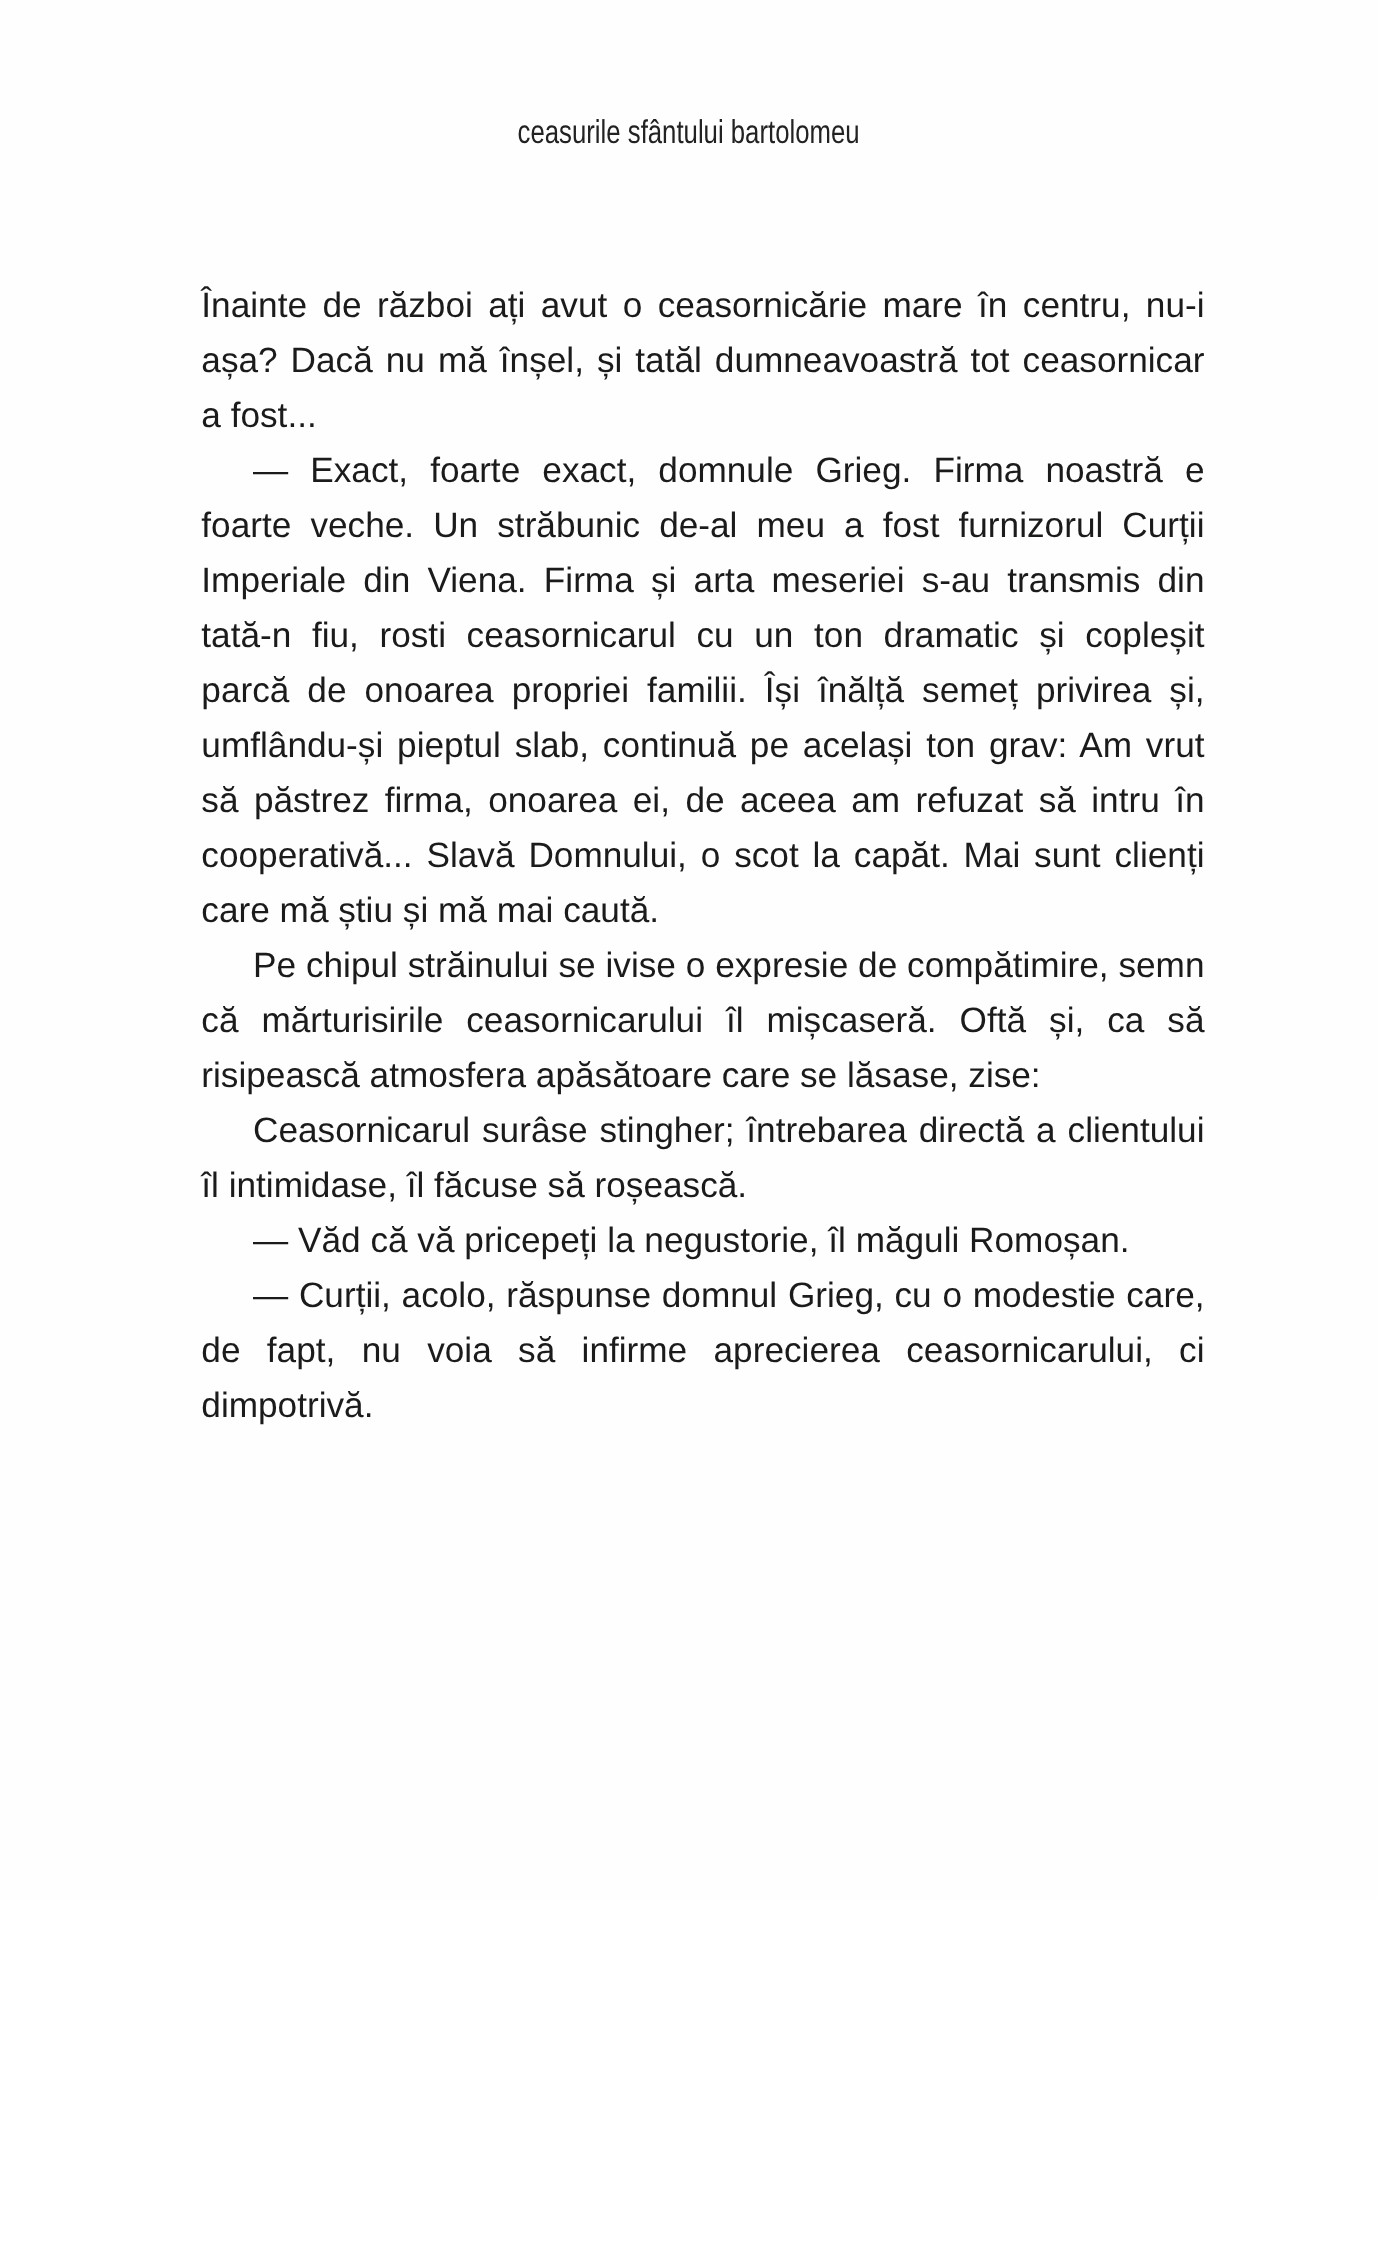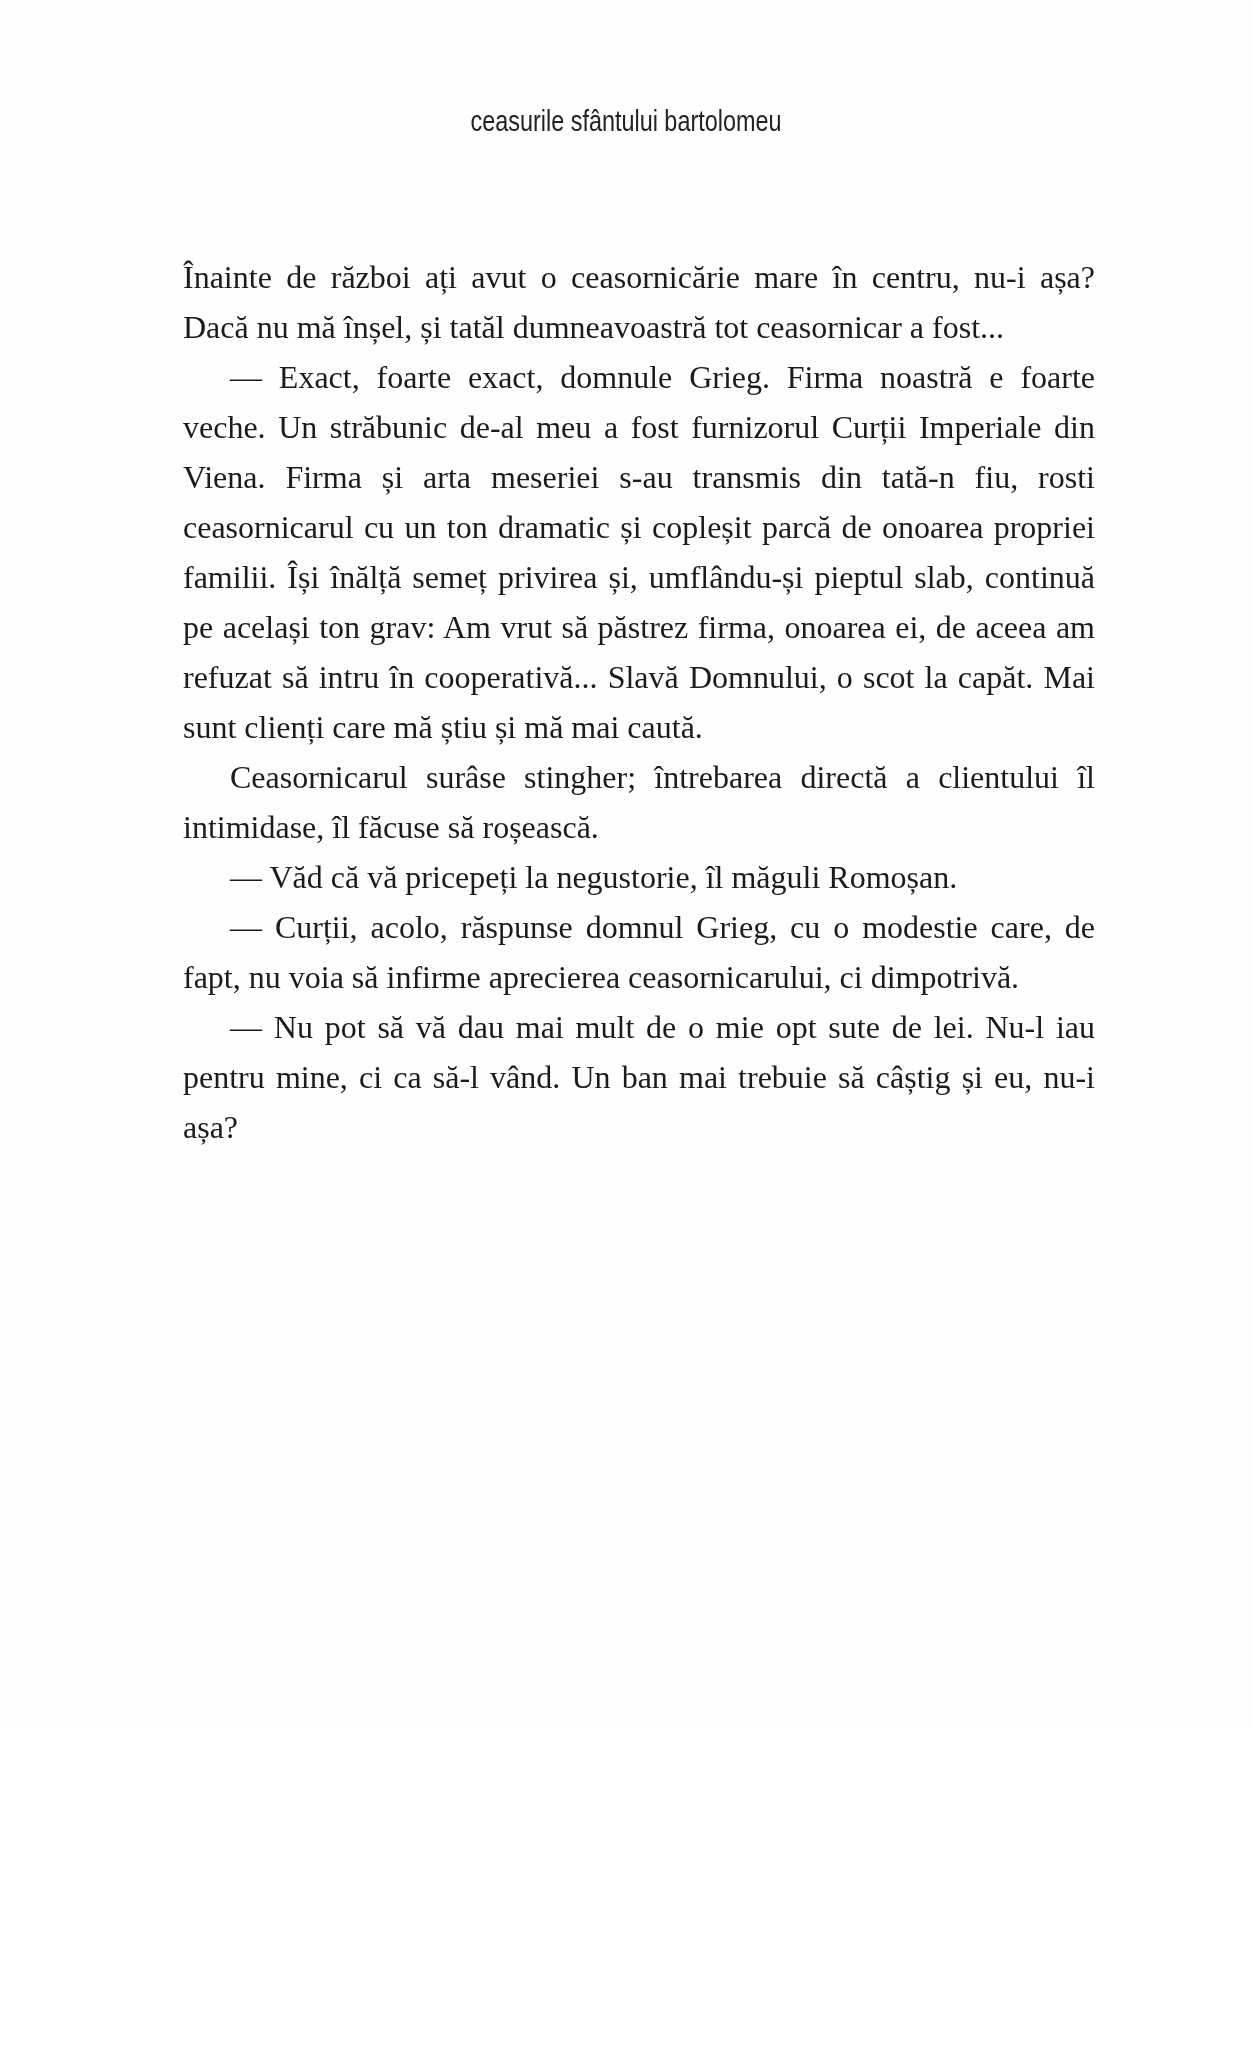--- a/index.html
+++ b/index.html
@@ -27,21 +27,21 @@
     color: #222222;
     transform: scaleX(0.78);
     transform-origin: 50% 50%;
     white-space: nowrap;
   }
   .body-text {
     position: absolute;
     left: 183px;
     top: 252px;
     width: 912px;
-    font-family: Liberation Serif, serif;
+    font-family: Liberation Sans, sans-serif;
     font-size: 32px;
     line-height: 50px;
     color: #1b1b1b;
     text-align: justify;
   }
   .body-text p {
     margin: 0;
     padding: 0;
     text-indent: 47px;
   }
@@ -64,21 +64,21 @@
 </head>
 <body>
 
 <div class="page">
 
   <div class="running-header">ceasurile sfântului bartolomeu</div>
 
   <div class="body-text">
     <p class="no-indent">Înainte de război ați avut o ceasornicărie mare în centru, nu-i așa? Dacă nu mă înșel, și tatăl dumneavoastră tot ceasornicar a fost...</p>
     <p>— Exact, foarte exact, domnule Grieg. Firma noastră e foarte veche. Un străbunic de-al meu a fost furnizorul Curții Imperiale din Viena. Firma și arta meseriei s-au transmis din tată-n fiu, rosti ceasornicarul cu un ton dramatic și copleșit parcă de onoarea propriei familii. Își înălță semeț privirea și, umflându-și pieptul slab, continuă pe același ton grav: Am vrut să păstrez firma, onoarea ei, de aceea am refuzat să intru în cooperativă... Slavă Domnului, o scot la capăt. Mai sunt clienți care mă știu și mă mai caută.</p>
+    <p>Pe chipul străinului se ivise o expresie de compătimire, semn că mărturisirile ceasornicarului îl mișcaseră. Oftă și, ca să risipească atmosfera apăsătoare care se lăsase, zise:</p>
     <p>Ceasornicarul surâse stingher; întrebarea directă a clientului îl intimidase, îl făcuse să roșească.</p>
     <p>— Văd că vă pricepeți la negustorie, îl măguli Romoșan.</p>
     <p>— Curții, acolo, răspunse domnul Grieg, cu o modestie care, de fapt, nu voia să infirme aprecierea ceasornicarului, ci dimpotrivă.</p>
-    <p>— Nu pot să vă dau mai mult de o mie opt sute de lei. Nu-l iau pentru mine, ci ca să-l vând. Un ban mai trebuie să câștig și eu, nu-i așa?</p>
   </div>
 
   <div class="page-number">19</div>
 
 </div>
 
 </body></html>

